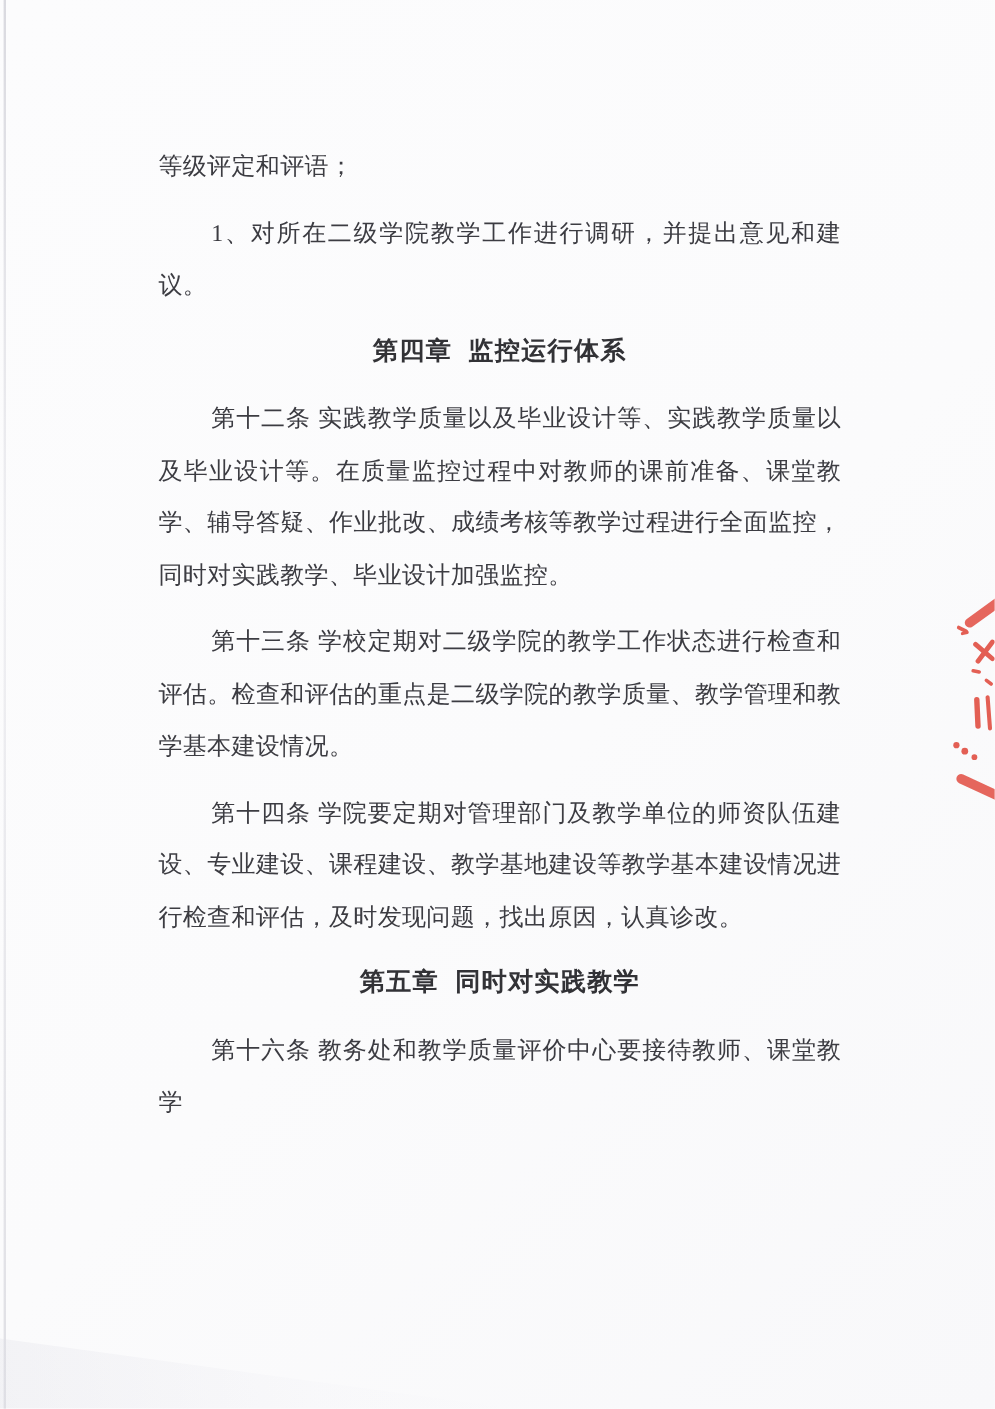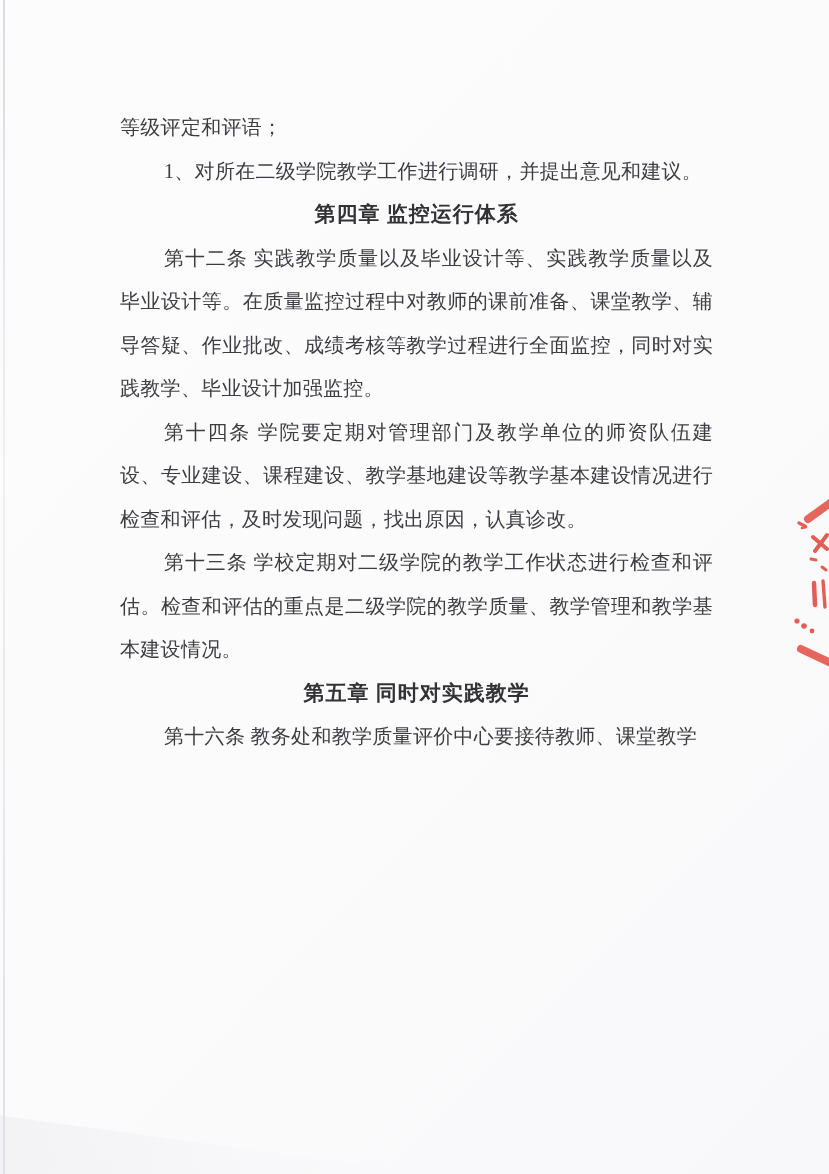--- a/index.html
+++ b/index.html
@@ -39,31 +39,31 @@
     top: 106px;
     width: 593px;
     font-family: "Liberation Serif", "DejaVu Serif", serif;
     font-size: 20px;
     line-height: 43.5px;
     color: #3c3c42;
     text-align: justify;
     letter-spacing: 0.3px;
   }
   .content p, .content h2 {
-    margin: 0;
+    margin: 12px;
     padding: 0;
   }
   .para-cont {
     text-indent: 0;
   }
   .para {
     text-indent: 2.2em;
   }
   .chapter {
-    font-family: Liberation Serif, serif;
+    font-family: Liberation Mono, monospace;
     font-size: 21px;
     font-weight: bold;
     color: #323236;
     text-align: center;
     text-indent: 0;
     line-height: 43.5px;
     letter-spacing: 1px;
   }
   .stamp {
     position: absolute;
@@ -78,22 +78,22 @@
 
 <div class="page">
 
   <div class="scan-edge-left"></div>
 
   <div class="content">
     <p class="para-cont">等级评定和评语；</p>
     <p class="para">1、对所在二级学院教学工作进行调研，并提出意见和建议。</p>
     <h2 class="chapter">第四章 监控运行体系</h2>
     <p class="para">第十二条 实践教学质量以及毕业设计等、实践教学质量以及毕业设计等。在质量监控过程中对教师的课前准备、课堂教学、辅导答疑、作业批改、成绩考核等教学过程进行全面监控，同时对实践教学、毕业设计加强监控。</p>
+    <p class="para">第十三条 学校定期对二级学院的教学工作状态进行检查和评估。检查和评估的重点是二级学院的教学质量、教学管理和教学基本建设情况。</p>
     <p class="para">第十四条 学院要定期对管理部门及教学单位的师资队伍建设、专业建设、课程建设、教学基地建设等教学基本建设情况进行检查和评估，及时发现问题，找出原因，认真诊改。</p>
-    <p class="para">第十三条 学校定期对二级学院的教学工作状态进行检查和评估。检查和评估的重点是二级学院的教学质量、教学管理和教学基本建设情况。</p>
     <h2 class="chapter">第五章 同时对实践教学</h2>
     <p class="para">第十六条 教务处和教学质量评价中心要接待教师、课堂教学</p>
   </div>
 
   <svg class="stamp" viewBox="0 0 42 172" xmlns="http://www.w3.org/2000/svg">
     <g stroke="#e0493d" fill="none" stroke-linecap="round" opacity="0.88">
 
       <path d="M 21 22 L 46 4" stroke-width="8" opacity="0.95"></path>
 
       <path d="M 12 26 l 6 3" stroke-width="3.2"></path>

